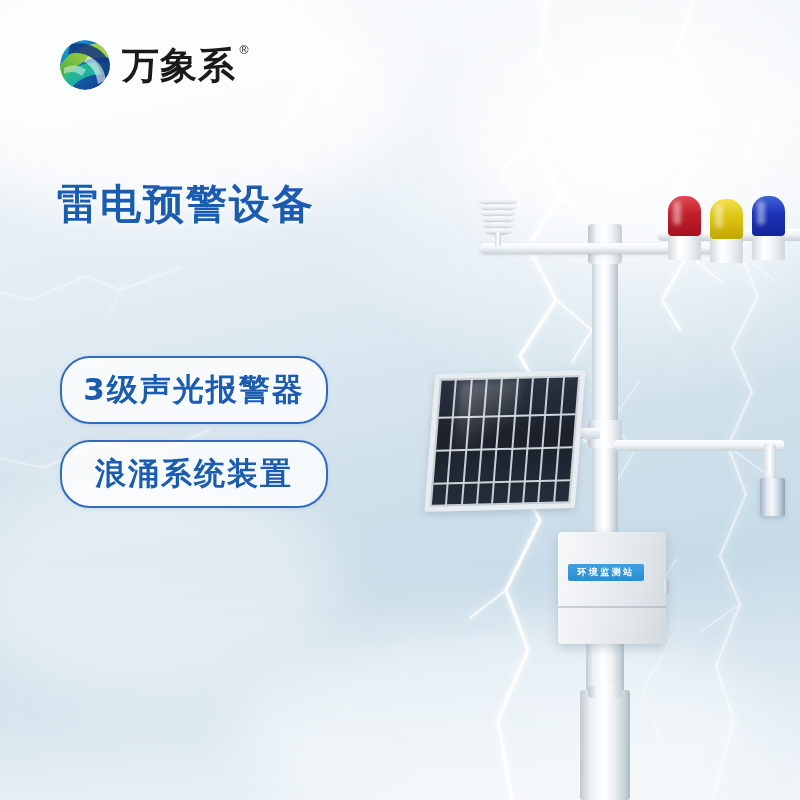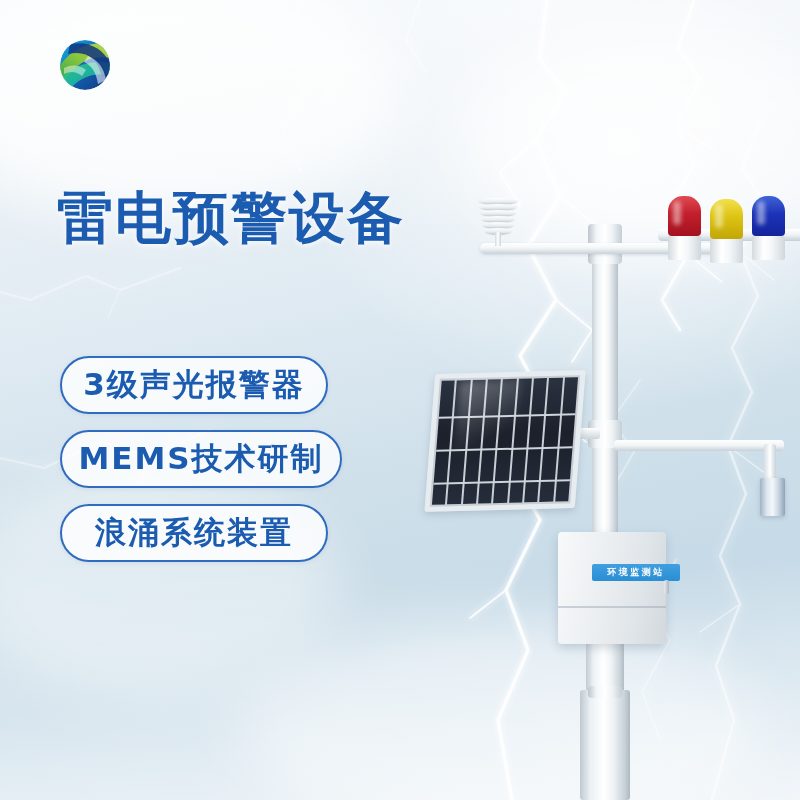--- a/index.html
+++ b/index.html
@@ -26,34 +26,34 @@
   .bolts svg{position:absolute;inset:0;width:800px;height:800px;}
 
   
   .logo{position:absolute;left:58px;top:38px;display:flex;align-items:center;gap:10px;}
   .logo-mark{position:relative;width:54px;height:54px;flex:0 0 auto;}
   .logo-text{font-size:37px;font-weight:700;color:#1a1a1a;letter-spacing:1px;line-height:1;
     font-family:"DejaVu Sans","Liberation Sans",sans-serif;position:relative;}
   .logo-reg{position:absolute;top:-3px;right:-15px;font-size:12px;font-weight:400;color:#333;}
 
   
-  .headline{position:absolute;left:57px;top:189px;font-size:56px;font-weight:700;color:#1c5cb0;
+  .headline{position:absolute;left:57px;top:183px;font-size:41px;font-weight:700;color:#1c5cb0;
     letter-spacing:2px;line-height:1.05;white-space:nowrap;
     text-shadow:0 2px 5px rgba(255,255,255,.75);
     font-family:"DejaVu Sans","Liberation Sans",sans-serif;}
   .subhead{position:absolute;left:59px;top:285px;font-size:29px;font-weight:700;color:#17569f;
     letter-spacing:1.5px;white-space:nowrap;
     text-shadow:0 1px 4px rgba(255,255,255,.8);
     font-family:"DejaVu Sans","Liberation Sans",sans-serif;}
 
   
   .pills{position:absolute;left:60px;top:356px;display:flex;flex-direction:column;gap:16px;}
   .pill{
     display:flex;align-items:center;justify-content:center;
-    height:58px;box-sizing:border-box;
+    height:68px;box-sizing:border-box;
     border:2px solid #2f6cc0;border-radius:30px;
     background:rgba(255,255,255,.80);
     color:#1b5cb0;font-size:31px;font-weight:700;letter-spacing:2px;
     padding:0 22px;white-space:nowrap;
     font-family:"DejaVu Sans","Liberation Sans",sans-serif;
     box-shadow:0 1px 4px rgba(120,150,180,.18);
   }
   .pill.w1{width:268px;}
   .pill.w2{width:268px;}
   .pill.w3{width:282px;}
@@ -127,23 +127,23 @@
   .bracket-v{position:absolute;left:764px;top:444px;width:12px;height:38px;border-radius:3px;
     background:linear-gradient(90deg,#d7dee3,#ffffff,#c9d2d8);}
   .cyl{position:absolute;left:760px;top:478px;width:25px;height:38px;border-radius:2px;
     background:linear-gradient(90deg,#9fb2c6 0%,#dfe7ee 28%,#f3f7fa 50%,#c9d6e2 74%,#8fa3b8 100%);
     box-shadow:0 2px 4px rgba(100,120,145,.3);}
 
   
   .box{position:absolute;left:558px;top:532px;width:108px;height:112px;border-radius:4px;
     background:linear-gradient(100deg,#f7f9fa 0%,#eceff2 40%,#e0e5e9 72%,#d2d8dd 100%);
     box-shadow:0 4px 10px rgba(110,130,150,.3);}
-  .box-label{position:absolute;left:10px;top:32px;width:88px;height:17px;border-radius:2px;
+  .box-label{position:absolute;left:10px;top:32px;width:76px;height:17px;border-radius:2px;
     background:linear-gradient(180deg,#3f9fe0 0%,#2a8ed4 100%);
-    display:flex;align-items:center;justify-content:center;margin-left:24px;}
+    display:flex;align-items:center;justify-content:center;}
   .box-label span{font-size:9px;color:#fff;letter-spacing:2.5px;font-weight:700;
     font-family:"DejaVu Sans","Liberation Sans",sans-serif;line-height:1;}
   .box-seam{position:absolute;left:0;right:0;top:74px;height:2px;background:rgba(150,165,178,.45);}
   .box-latch{position:absolute;right:-3px;top:48px;width:5px;height:14px;border-radius:2px;
     background:linear-gradient(90deg,#e8edf1,#aab5bd);}
 </style>
 </head>
 <body>
 
 <div class="poster">
@@ -230,27 +230,30 @@
           <circle cx="27" cy="27" r="25" fill="url(#gB)"></circle>
           <path d="M-6 40 C10 10 30 2 60 6 L60 22 C34 14 16 24 2 52 Z" fill="url(#gA)"></path>
           <path d="M-6 54 C8 30 26 20 58 26 L58 38 C32 32 16 42 6 60 Z" fill="url(#gC)" opacity="0.92"></path>
           <path d="M12 6 C34 2 50 14 56 34 L44 40 C40 20 28 12 10 16 Z" fill="#12357f" opacity="0.85"></path>
           <path d="M30 18 C40 22 46 30 48 42 L40 46 C38 34 34 28 26 24 Z" fill="#ffffff" opacity="0.55"></path>
           <path d="M6 30 C14 26 22 27 28 32 L24 38 C18 33 12 33 6 36 Z" fill="#ffffff" opacity="0.45"></path>
         </g>
         <circle cx="27" cy="27" r="25" fill="none" stroke="rgba(255,255,255,.15)" stroke-width="1"></circle>
       </svg>
     </div>
+    <div class="logo-text">
+      <span>万象系</span>
+      <span class="logo-reg">®</span>
+    </div>
   </div>
 
   <div class="headline">雷电预警设备</div>
 
   <div class="pills">
     <div class="pill w1">3级声光报警器</div>
-    <div class="pill w3">MEMS技术研制</div>
     <div class="pill w4">浪涌系统装置</div>
   </div>
 
   <div class="product">
 
     <div class="mast"></div>
     <div class="mast-lower"></div>
     <div class="mast-lower2"></div>
     <div class="mast-collar collar-a"></div>
     <div class="mast-collar collar-b"></div>

